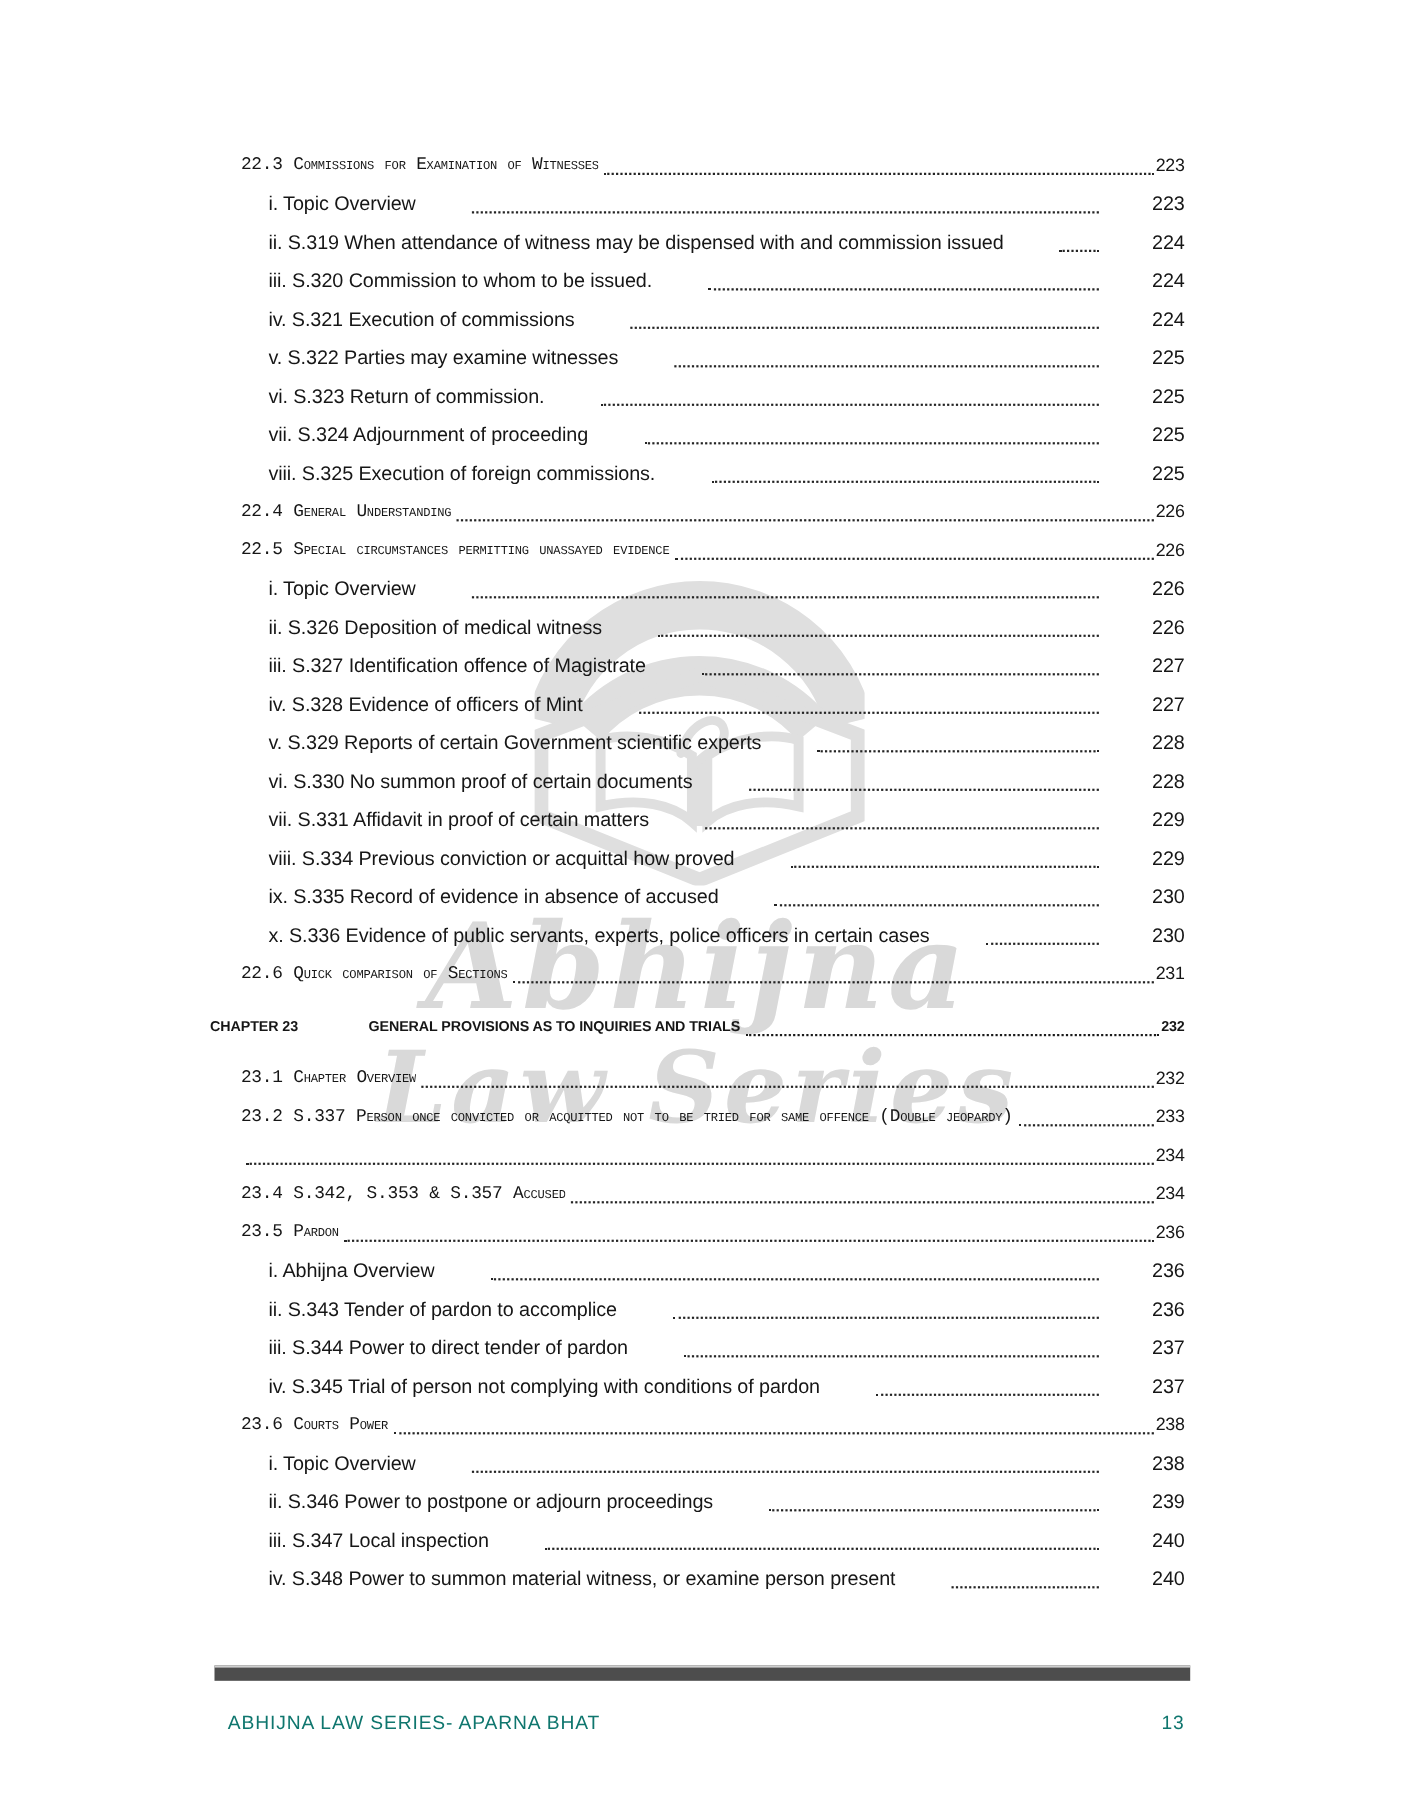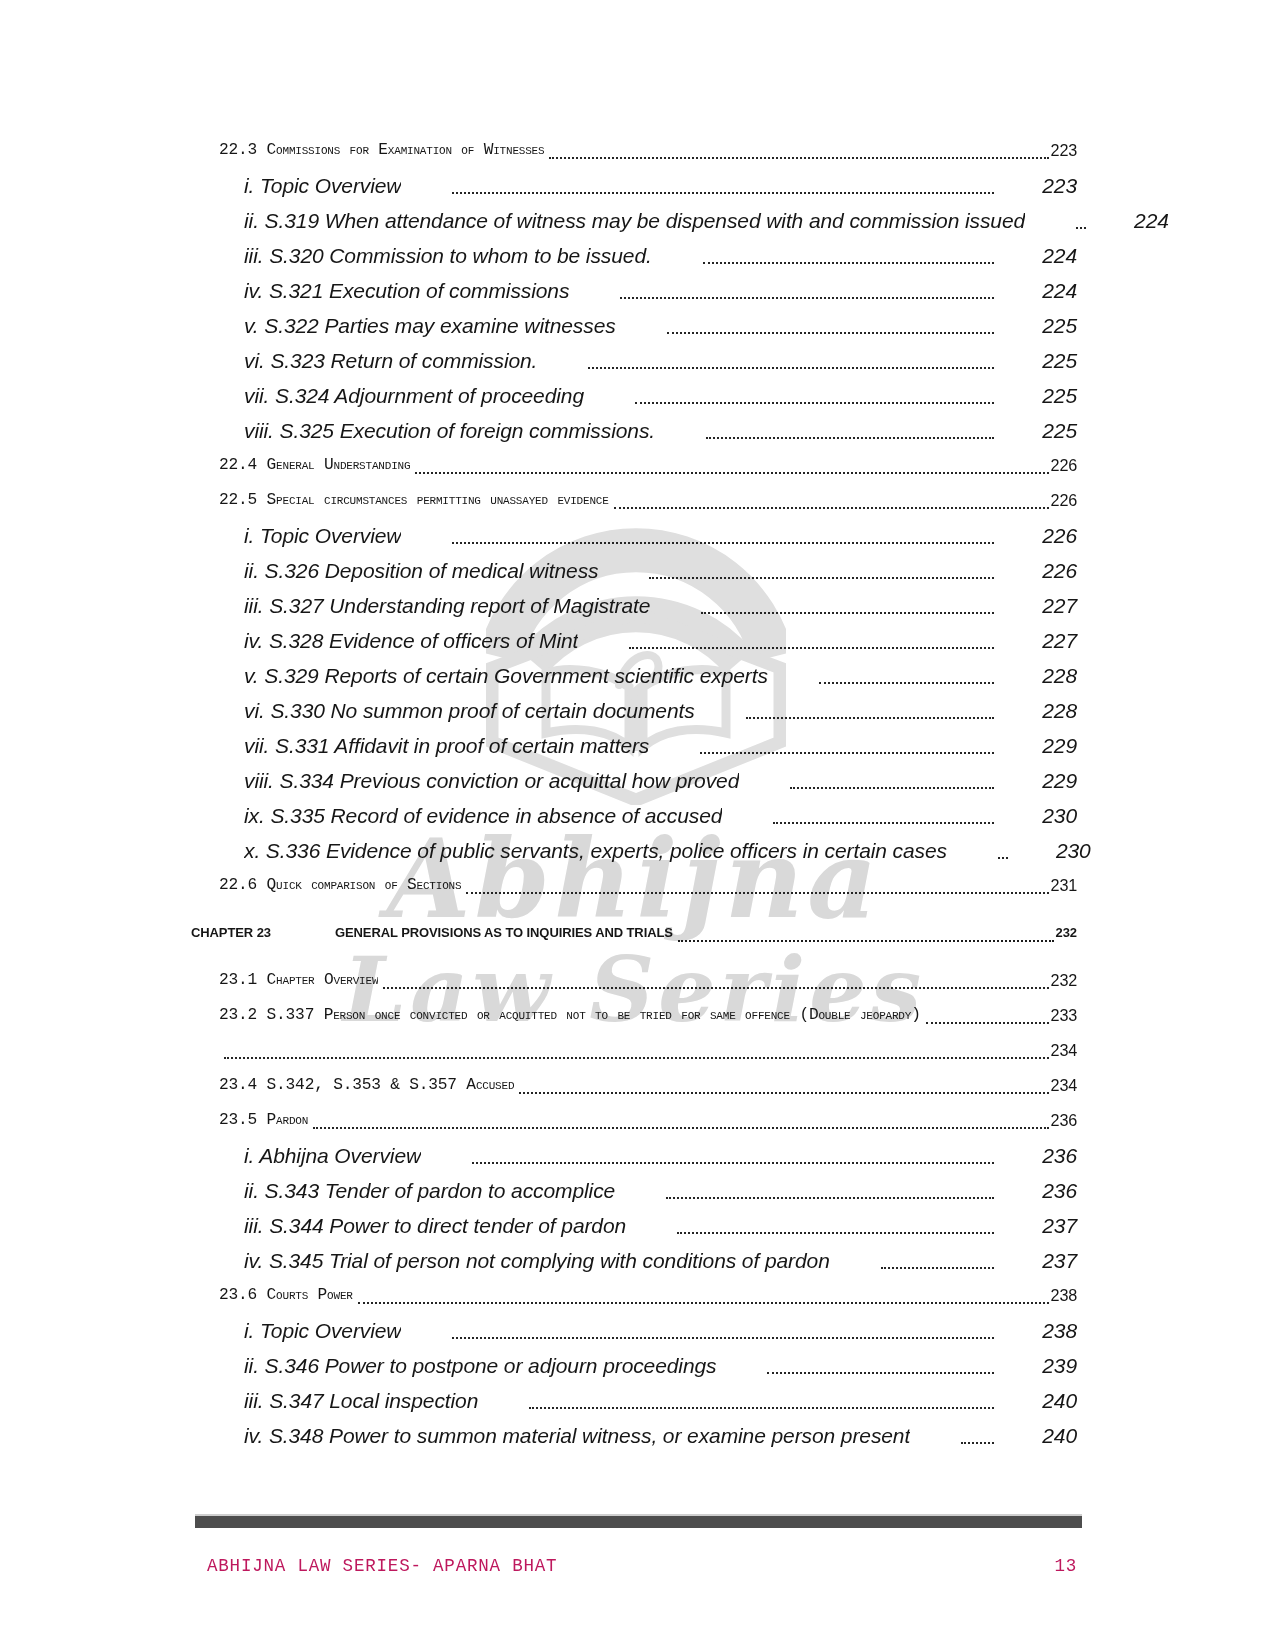--- a/index.html
+++ b/index.html
@@ -21,36 +21,36 @@
   .toc{position:absolute;left:191px;top:133px;width:886px;z-index:1;}
   .row{display:flex;height:35px;line-height:35px;white-space:nowrap;}
   .row .lbl{flex:0 0 auto;overflow:hidden;}
   .leader{
     flex:1 1 auto;min-width:10px;align-self:flex-end;
     border-bottom:2px dotted #242424;margin:0 2px 9px 5px;
   }
   .pg{flex:0 0 auto;text-align:center;}
   .lvl1{font-size:16.2px;letter-spacing:-0.2px;padding-left:28px;}
   .lvl1 .lbl{font-variant:small-caps;font-family:Liberation Mono, monospace;}
-  .lvl2{font-size:21px;font-style:italic;padding-left:53px;letter-spacing:-0.1px;gap:46px;}
+  .lvl2{font-size:18px;padding-left:53px;letter-spacing:-0.1px;gap:46px;}
   .chapter{
     font-weight:bold;font-size:13px;height:35px;line-height:35px;
     margin:12px 0 13px 0;padding-left:0;letter-spacing:-0.1px;
   }
   .chapter .chnum{display:inline-block;min-width:144px;}
   .chapter .leader{border-bottom:2.4px dotted #1a1a1a;margin-bottom:8px;}
   
   .footer-bar{
     position:absolute;left:195px;top:1514px;width:887px;height:12px;
     border-top:2px solid #cfcfcf;z-index:1;
   }
   .footer-row{
     position:absolute;left:207px;top:1556px;width:870px;display:flex;
     justify-content:space-between;z-index:1;
-    font-family:Liberation Mono, monospace;font-size:17.5px;color:#be185d;
+    font-family:Liberation Sans, sans-serif;font-size:17.5px;color:#0f766e;
     letter-spacing:0.8px;
   }
 </style>
 </head>
 <body>
 
 <div class="page">
 
   <div class="watermark">
     <svg class="wm-logo" viewBox="0 0 300 300" fill="none">
@@ -133,21 +133,21 @@
         <span class="lbl">i. Topic Overview</span>
         <span class="leader"></span>
         <span class="pg">226</span>
       </div>
       <div class="row lvl2">
         <span class="lbl">ii. S.326 Deposition of medical witness</span>
         <span class="leader"></span>
         <span class="pg">226</span>
       </div>
       <div class="row lvl2">
-        <span class="lbl">iii. S.327 Understanding report of Magistrate</span>
+        <span class="lbl">iii. S.327 Identification offence of Magistrate</span>
         <span class="leader"></span>
         <span class="pg">227</span>
       </div>
       <div class="row lvl2">
         <span class="lbl">iv. S.328 Evidence of officers of Mint</span>
         <span class="leader"></span>
         <span class="pg">227</span>
       </div>
       <div class="row lvl2">
         <span class="lbl">v. S.329 Reports of certain Government scientific experts</span>

